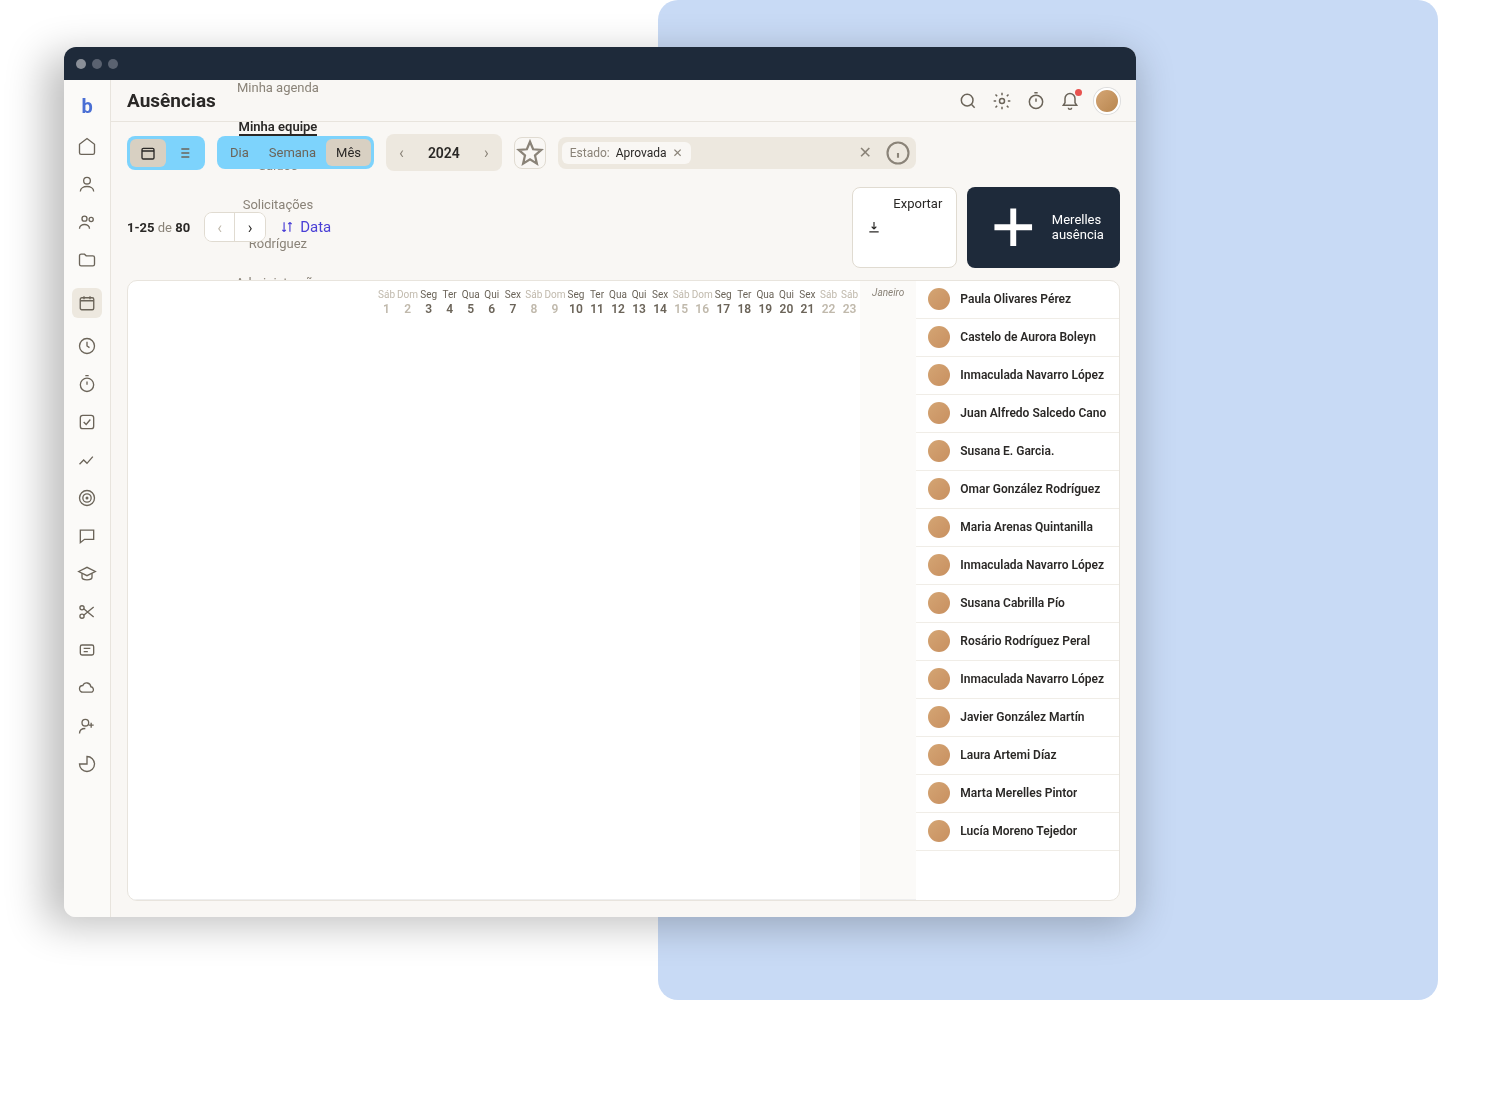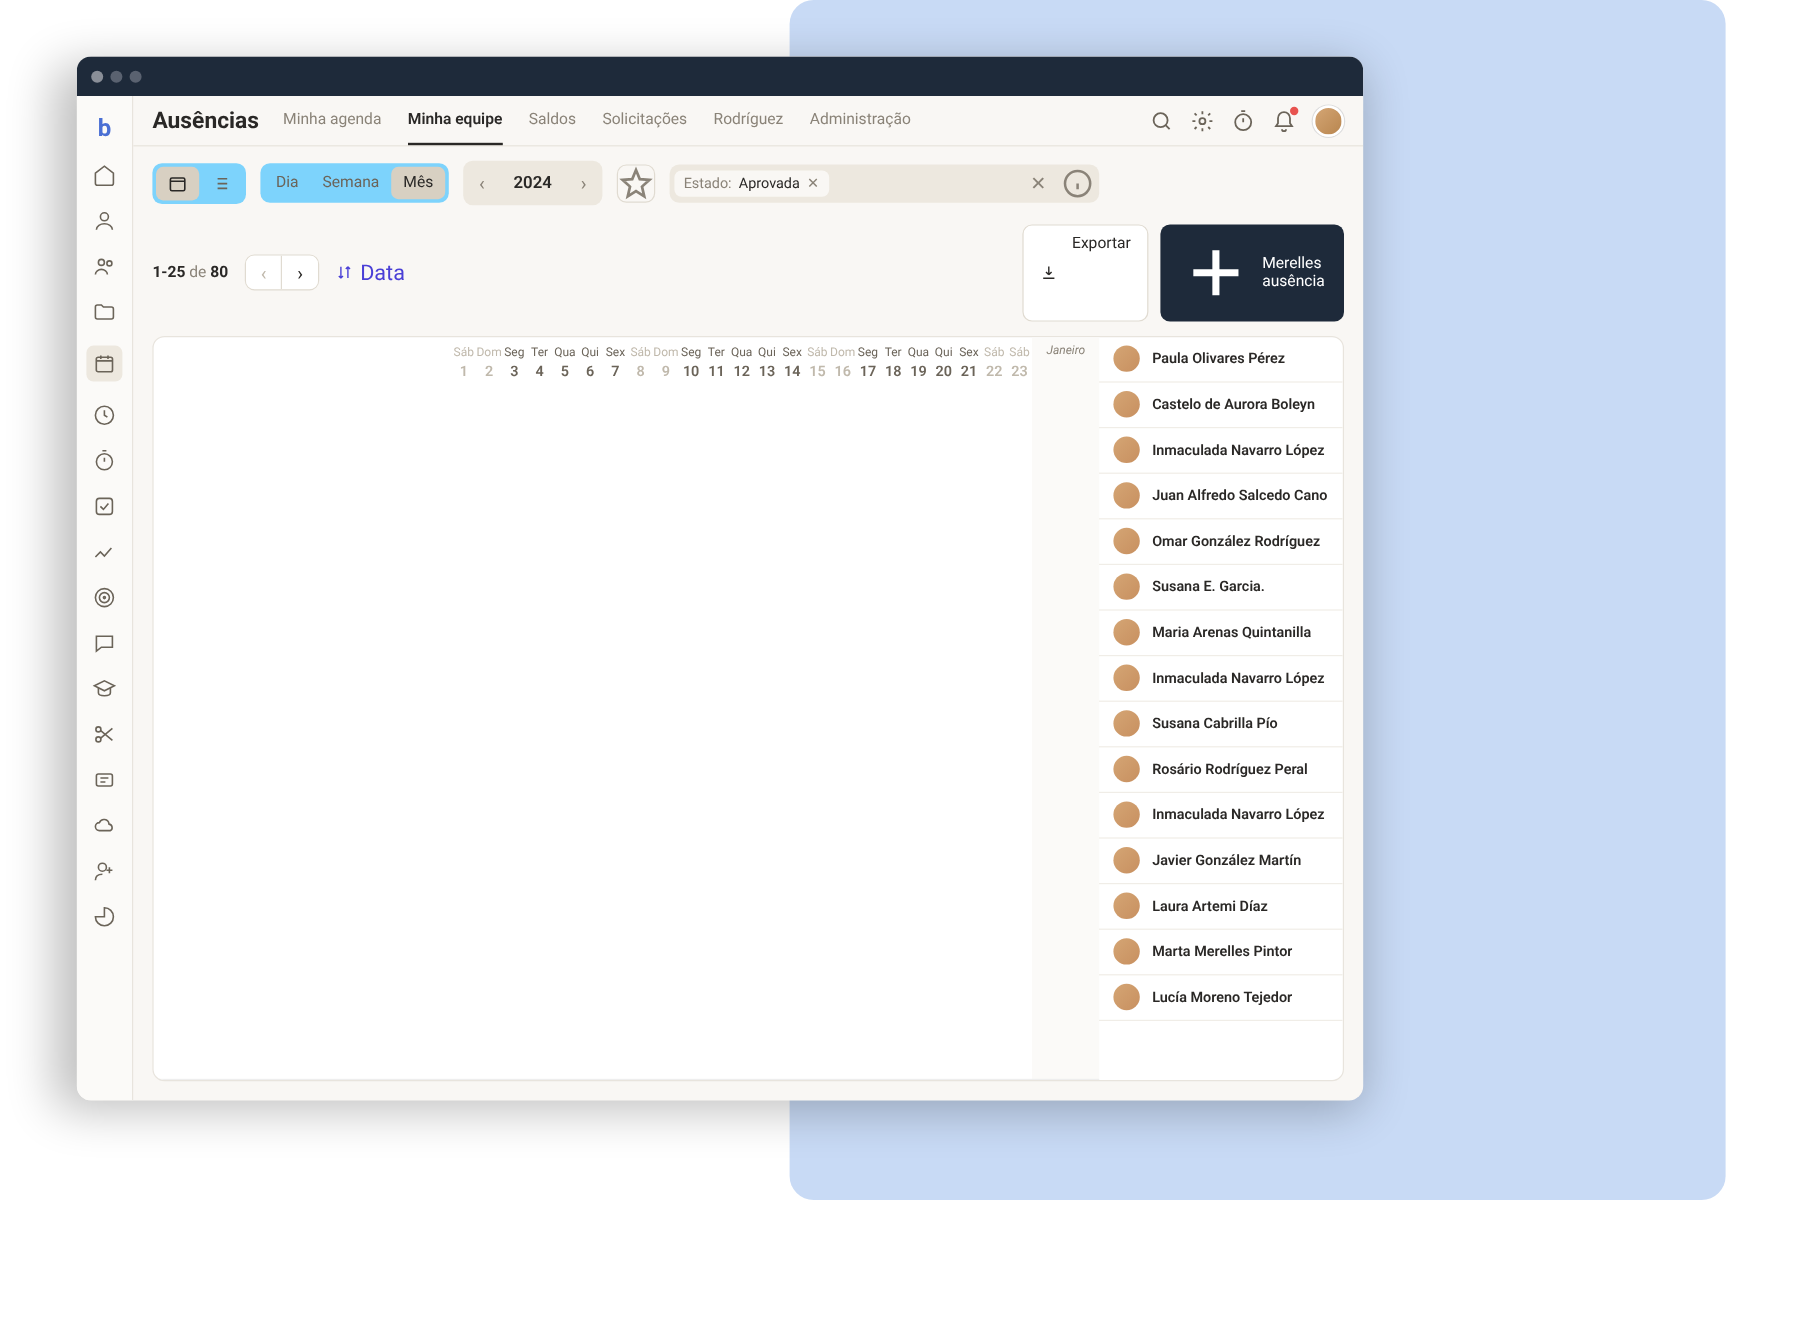--- a/index.html
+++ b/index.html
@@ -11,21 +11,21 @@
 .dot { width:10px; height:10px; border-radius:50%; } .dot.y{background:#5a6270;} .dot.g{background:#5a6270;}
 .dot:first-child{background:#8a8f98;}
 .app { flex:1; display:flex; overflow:hidden; }
 .sidebar { width:47px; background:#fbfaf8; border-right:1px solid #e8e4dd; display:flex; flex-direction:column; align-items:center; padding-top:14px; gap:18px; }
 .logo { width:24px; height:24px; display:flex; align-items:center; justify-content:center; font-weight:700; color:#4a6fd4; font-size:20px; }
 .side-icon { width:20px; height:20px; display:flex; align-items:center; justify-content:center; color:#6b6459; cursor:pointer; border-radius:6px; }
 .side-icon.active { background:#ede8df; padding:6px; width:30px; height:30px; }
 .main { flex:1; display:flex; flex-direction:column; overflow:hidden; }
 .header { height:42px; border-bottom:1px solid #e8e4dd; display:flex; align-items:center; padding:0 16px; gap:20px; }
 .page-title { font-size:19px; font-weight:700; color:#2a2826; }
-.tabs { display:flex; gap:22px; height:100%; align-items:flex-start; }
+.tabs { display:flex; gap:22px; height:100%; align-items:center;flex-direction:column; }
 .tab { font-size:13px; color:#8a8378; cursor:pointer; height:100%; display:flex; align-items:center; border-bottom:2px solid transparent; }
 .tab.active { color:#2a2826; font-weight:600; border-bottom-color:#2a2826; }
 .header-right { margin-left:auto; display:flex; align-items:center; gap:14px; }
 .hicon { width:20px; height:20px; color:#6b6459; cursor:pointer; position:relative; }
 .hicon .badge { position:absolute; top:-2px; right:-2px; width:7px; height:7px; background:#e8534f; border-radius:50%; }
 .avatar { width:26px; height:26px; border-radius:50%; background:linear-gradient(135deg,#d4a574,#b8864f); border:2px solid #fff; box-shadow:0 0 0 1px #ddd; }
 .toolbar { padding:12px 16px; display:flex; align-items:center; gap:12px; }
 .btn-group { display:inline-flex; background:#7dd3fc; border-radius:8px; padding:3px; }
 .btn-seg { padding:6px 10px; font-size:13px; color:#6b6459; cursor:pointer; border-radius:6px; display:flex; align-items:center; }
 .btn-seg.active { background:#d8d0c2; color:#2a2826; }
@@ -40,21 +40,21 @@
 .filter-x { color:#8a8378; cursor:pointer; font-size:12px; }
 .filter-clear { color:#8a8378; cursor:pointer; padding:0 6px; }
 .info-btn { width:28px; height:28px; display:flex; align-items:center; justify-content:center; color:#8a8378; cursor:pointer; }
 .row2 { padding:4px 16px 12px; display:flex; align-items:center; gap:14px; }
 .paging { font-size:13px; color:#2a2826; }
 .paging b { font-weight:700; }
 .paging .de { color:#8a8378; font-weight:400; }
 .page-arrows { display:inline-flex; border:1px solid #e0dbd1; border-radius:8px; overflow:hidden; }
 .page-arrow { width:30px; height:28px; display:flex; align-items:center; justify-content:center; cursor:pointer; color:#2a2826; background:#fff; }
 .page-arrow:first-child { border-right:1px solid #e0dbd1; color:#c0b9ac; }
-.sort { display:inline-flex; align-items:center; gap:6px; color:#4a3fd6; font-size:18px; cursor:pointer; }
+.sort { display:inline-flex; align-items:center; gap:6px; color:#4a3fd6; font-size:15px; cursor:pointer; }
 .row2-right { margin-left:auto; display:flex; gap:10px; }
 .btn-outline { display:inline-flex; align-items:flex-start; gap:12px; padding:8px 14px; background:#fff; border:1px solid #e0dbd1; border-radius:8px; font-size:13px; color:#2a2826; cursor:pointer; }
 .btn-primary { display:inline-flex; align-items:center; gap:6px; padding:8px 14px; background:#1e2a3a; color:#fff; border-radius:8px; font-size:13px; cursor:pointer; }
 .grid-wrap { flex:1; margin:0 16px 16px; background:#fff; border:1px solid #e8e4dd; border-radius:10px; overflow:hidden; display:flex; flex-direction:row; }
 .grid-head { display:flex; border-bottom:1px solid #eee; }
 .name-col { width:248px; flex-shrink:0; }
 .days-col { flex:1; display:grid; grid-template-columns:repeat(23,1fr); }
 .day-head { text-align:center; padding:8px 0 6px; font-size:10px; color:#6b6459; }
 .day-head .dn { display:block; font-size:10px; }
 .day-head .nn { display:block; font-size:12px; font-weight:600; margin-top:2px; }
@@ -440,35 +440,35 @@
                 <div class="emp-name">Juan Alfredo Salcedo Cano</div>
               </div>
               <div class="cells">
                 <div class="pill c-pink" style="left: calc(52.1739% + 2px); width: calc(8.69565% - 4px);"></div>
                 <div class="pill c-pink" style="left: calc(69.5652% + 2px); width: calc(26.087% - 4px);"></div>
               </div>
             </div>
             <div class="grow">
               <div class="emp">
                 <div class="emp-av"></div>
-                <div class="emp-name">Omar González Rodríguez</div>
-              </div>
-              <div class="cells">
-                <div class="pill c-purple" style="left: calc(26.087% + 2px); width: calc(4.34783% - 4px);"></div>
-                <div class="pill c-cyan" style="left: calc(39.1304% + 2px); width: calc(4.34783% - 4px);"></div>
-              </div>
-            </div>
-            <div class="grow">
-              <div class="emp">
-                <div class="emp-av"></div>
                 <div class="emp-name">Susana E. Garcia.</div>
               </div>
               <div class="cells">
                 <div class="pill c-green" style="left: calc(13.0435% + 2px); width: calc(17.3913% - 4px);"></div>
                 <div class="pill c-pink" style="left: calc(52.1739% + 2px); width: calc(8.69565% - 4px);"></div>
+              </div>
+            </div>
+            <div class="grow">
+              <div class="emp">
+                <div class="emp-av"></div>
+                <div class="emp-name">Omar González Rodríguez</div>
+              </div>
+              <div class="cells">
+                <div class="pill c-purple" style="left: calc(26.087% + 2px); width: calc(4.34783% - 4px);"></div>
+                <div class="pill c-cyan" style="left: calc(39.1304% + 2px); width: calc(4.34783% - 4px);"></div>
               </div>
             </div>
             <div class="grow">
               <div class="emp">
                 <div class="emp-av"></div>
                 <div class="emp-name">Maria Arenas Quintanilla</div>
               </div>
               <div class="cells">
                 <div class="pill c-blue" style="left: calc(8.69565% + 2px); width: calc(8.69565% - 4px);"></div>
                 <div class="pill c-cyan" style="left: calc(39.1304% + 2px); width: calc(4.34783% - 4px);"></div>

